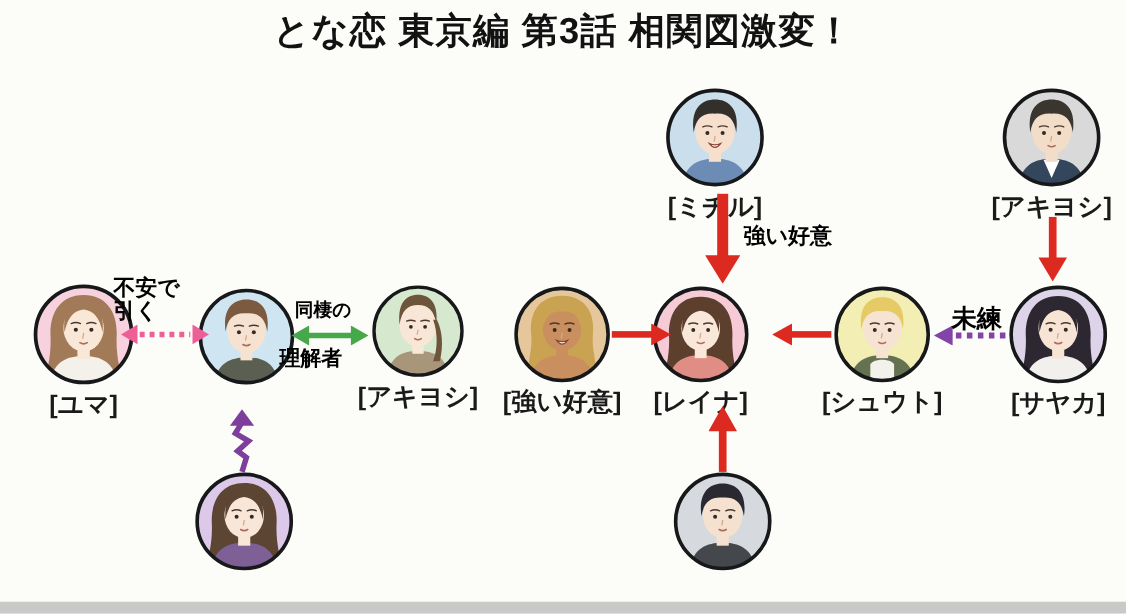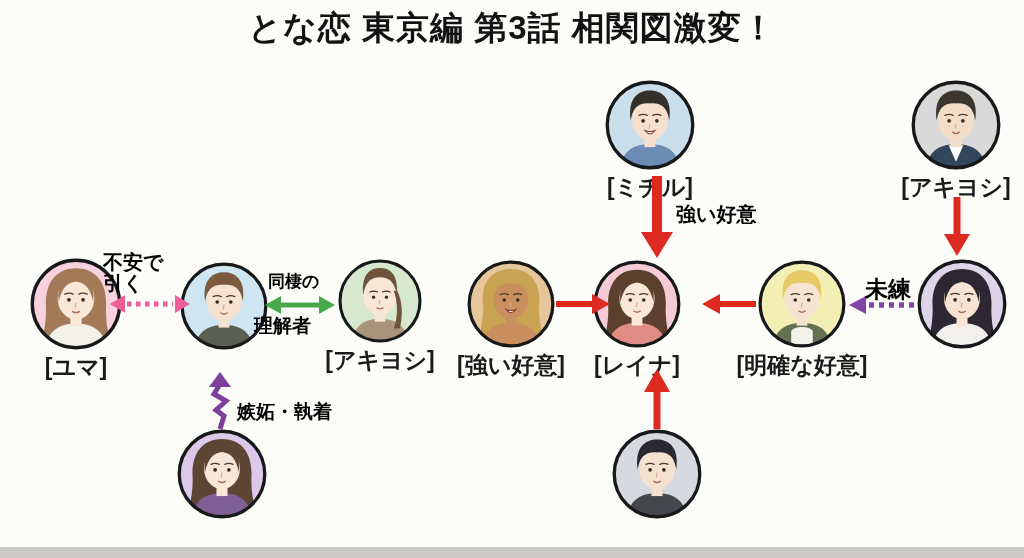--- a/index.html
+++ b/index.html
@@ -254,21 +254,21 @@
             <circle cx="42.5" cy="45.5" r="2" fill="#352b24"></circle>
             <circle cx="57.5" cy="45.5" r="2" fill="#352b24"></circle>
             <path d="M38,39.5 Q42.5,37.5 47,39.5" stroke="#4a3a2d" stroke-width="1.4" fill="none" stroke-linecap="round"></path>
             <path d="M53,39.5 Q57.5,37.5 62,39.5" stroke="#4a3a2d" stroke-width="1.4" fill="none" stroke-linecap="round"></path>
             <path d="M50,49 L49.2,53.5" stroke="#d8a98c" stroke-width="1.3" fill="none" stroke-linecap="round"></path>
             <path d="M46.5,58 Q50,60.3 53.5,58" stroke="#b06a5c" stroke-width="1.6" fill="none" stroke-linecap="round"></path>
           </g>
     <circle cx="50" cy="50" r="46.5" fill="none" stroke="#17181a" stroke-width="3.6"></circle>
         </svg>
       </div>
-    <div class="char-label">[明確な好意]</div>
+    <div class="char-label">[シュウト]</div>
   </div>
   <div class="char" style="left:916px;top:258px;width:92px;height:92px">
     <div class="avatar">
         <svg viewBox="0 0 100 100">
           <defs>
             <clipPath id="cp-sayaka">
               <circle cx="50" cy="50" r="46"></circle>
             </clipPath>
           </defs>
     <circle cx="50" cy="50" r="46" fill="#ded4ea"></circle>
@@ -281,20 +281,21 @@
             <circle cx="42.5" cy="45.5" r="2" fill="#352b24"></circle>
             <circle cx="57.5" cy="45.5" r="2" fill="#352b24"></circle>
             <path d="M38,39.5 Q42.5,37.5 47,39.5" stroke="#4a3a2d" stroke-width="1.4" fill="none" stroke-linecap="round"></path>
             <path d="M53,39.5 Q57.5,37.5 62,39.5" stroke="#4a3a2d" stroke-width="1.4" fill="none" stroke-linecap="round"></path>
             <path d="M50,49 L49.2,53.5" stroke="#d8a98c" stroke-width="1.3" fill="none" stroke-linecap="round"></path>
             <path d="M46.5,58 Q50,60.3 53.5,58" stroke="#b06a5c" stroke-width="1.6" fill="none" stroke-linecap="round"></path>
           </g>
     <circle cx="50" cy="50" r="46.5" fill="none" stroke="#17181a" stroke-width="3.6"></circle>
         </svg>
       </div>
+    <div class="char-label">[サヤカ]</div>
   </div>
   <div class="char" style="left:611px;top:428px;width:92px;height:92px">
     <div class="avatar">
         <svg viewBox="0 0 100 100">
           <defs>
             <clipPath id="cp-shuto">
               <circle cx="50" cy="50" r="46"></circle>
             </clipPath>
           </defs>
     <circle cx="50" cy="50" r="46" fill="#d6dade"></circle>
@@ -361,18 +362,17 @@
     <polygon points="13,0 0,23 26,23" fill="#dc2a20"></polygon>
     <rect x="9.5" y="21" width="7" height="39" fill="#dc2a20"></rect>
   </svg>
 
   <div class="rel-label center" style="left:103px;top:252px;width:80px;font-size:20px;line-height:21px">
     <span>不安で</span><br>
     <span>引く</span>
   </div>
   <div class="rel-label center" style="left:268px;top:270px;width:70px;font-size:17px">同棲の</div>
   <div class="rel-label center" style="left:254px;top:313px;width:70px;font-size:19px">理解者</div>
-  <div class="rel-label" style="left:237px;top:399px;font-size:19px">嫉妬・執着</div>
   <div class="rel-label" style="left:676px;top:201px;font-size:20px">強い好意</div>
   <div class="rel-label" style="left:865px;top:274px;font-size:23px">未練</div>
 
   <div class="bottom-band"></div>
 </div>
 
 </body></html>

